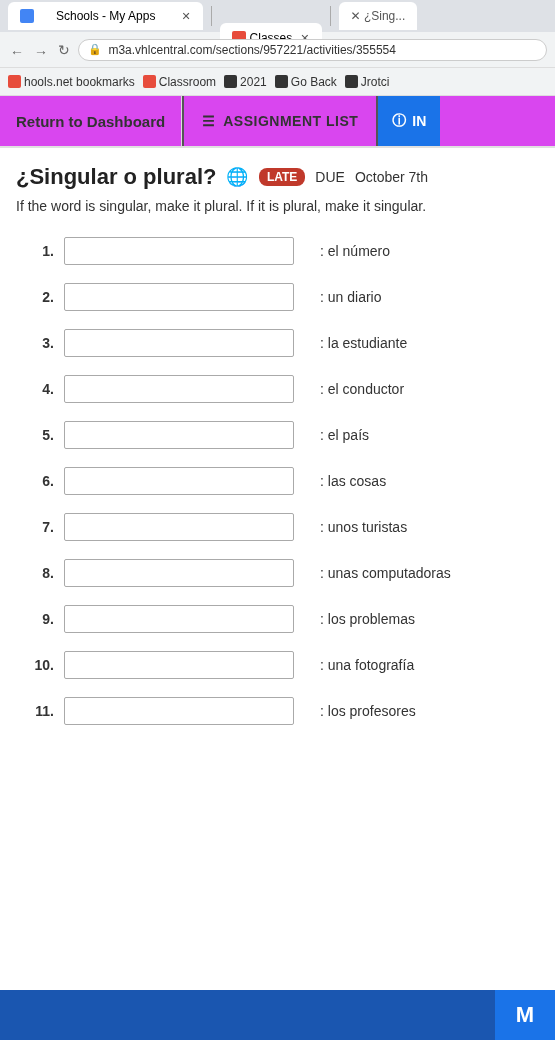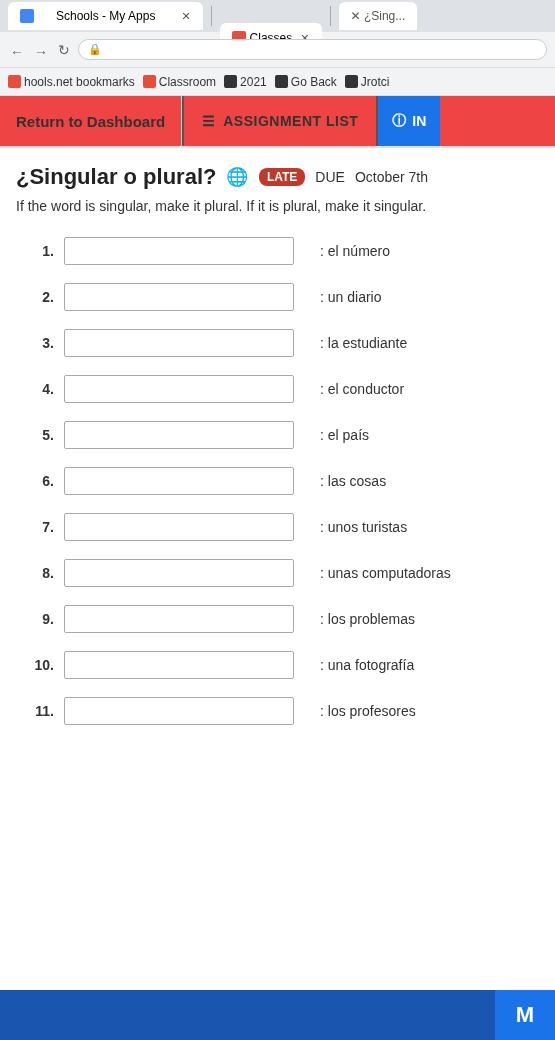--- a/index.html
+++ b/index.html
@@ -125,21 +125,21 @@
       border-radius: 2px;
       display: inline-block;
       flex-shrink: 0;
     }
     .bm-icon-dark {
       background: #333;
     }
 
     
     .app-nav {
-      background: #ef4444;
+      background: #d946ef;
       display: flex;
       align-items: center;
       padding: 0 0;
       height: 52px;
       border-bottom: 2px solid #e0e0e0;
     }
     .return-btn {
       display: flex;
       align-items: center;
       padding: 0 16px;
@@ -314,20 +314,21 @@
     <span style="font-size:12px;color:#555;">✕ <span>¿Sing...</span></span>
   </div>
 </div>
 
 <div class="address-bar-row">
   <span class="nav-btn">←</span>
   <span class="nav-btn">→</span>
   <span class="nav-btn">↻</span>
   <div class="address-box">
     <span class="lock-icon">🔒</span>
+    <span class="address-text">m3a.vhlcentral.com/sections/957221/activities/355554</span>
   </div>
 </div>
 
 <div class="bookmarks-bar">
   <div class="bm-item">
     <span class="bm-icon"></span>
     <span>hools.net bookmarks</span>
   </div>
   <div class="bm-item">
     <span class="bm-icon"></span>

